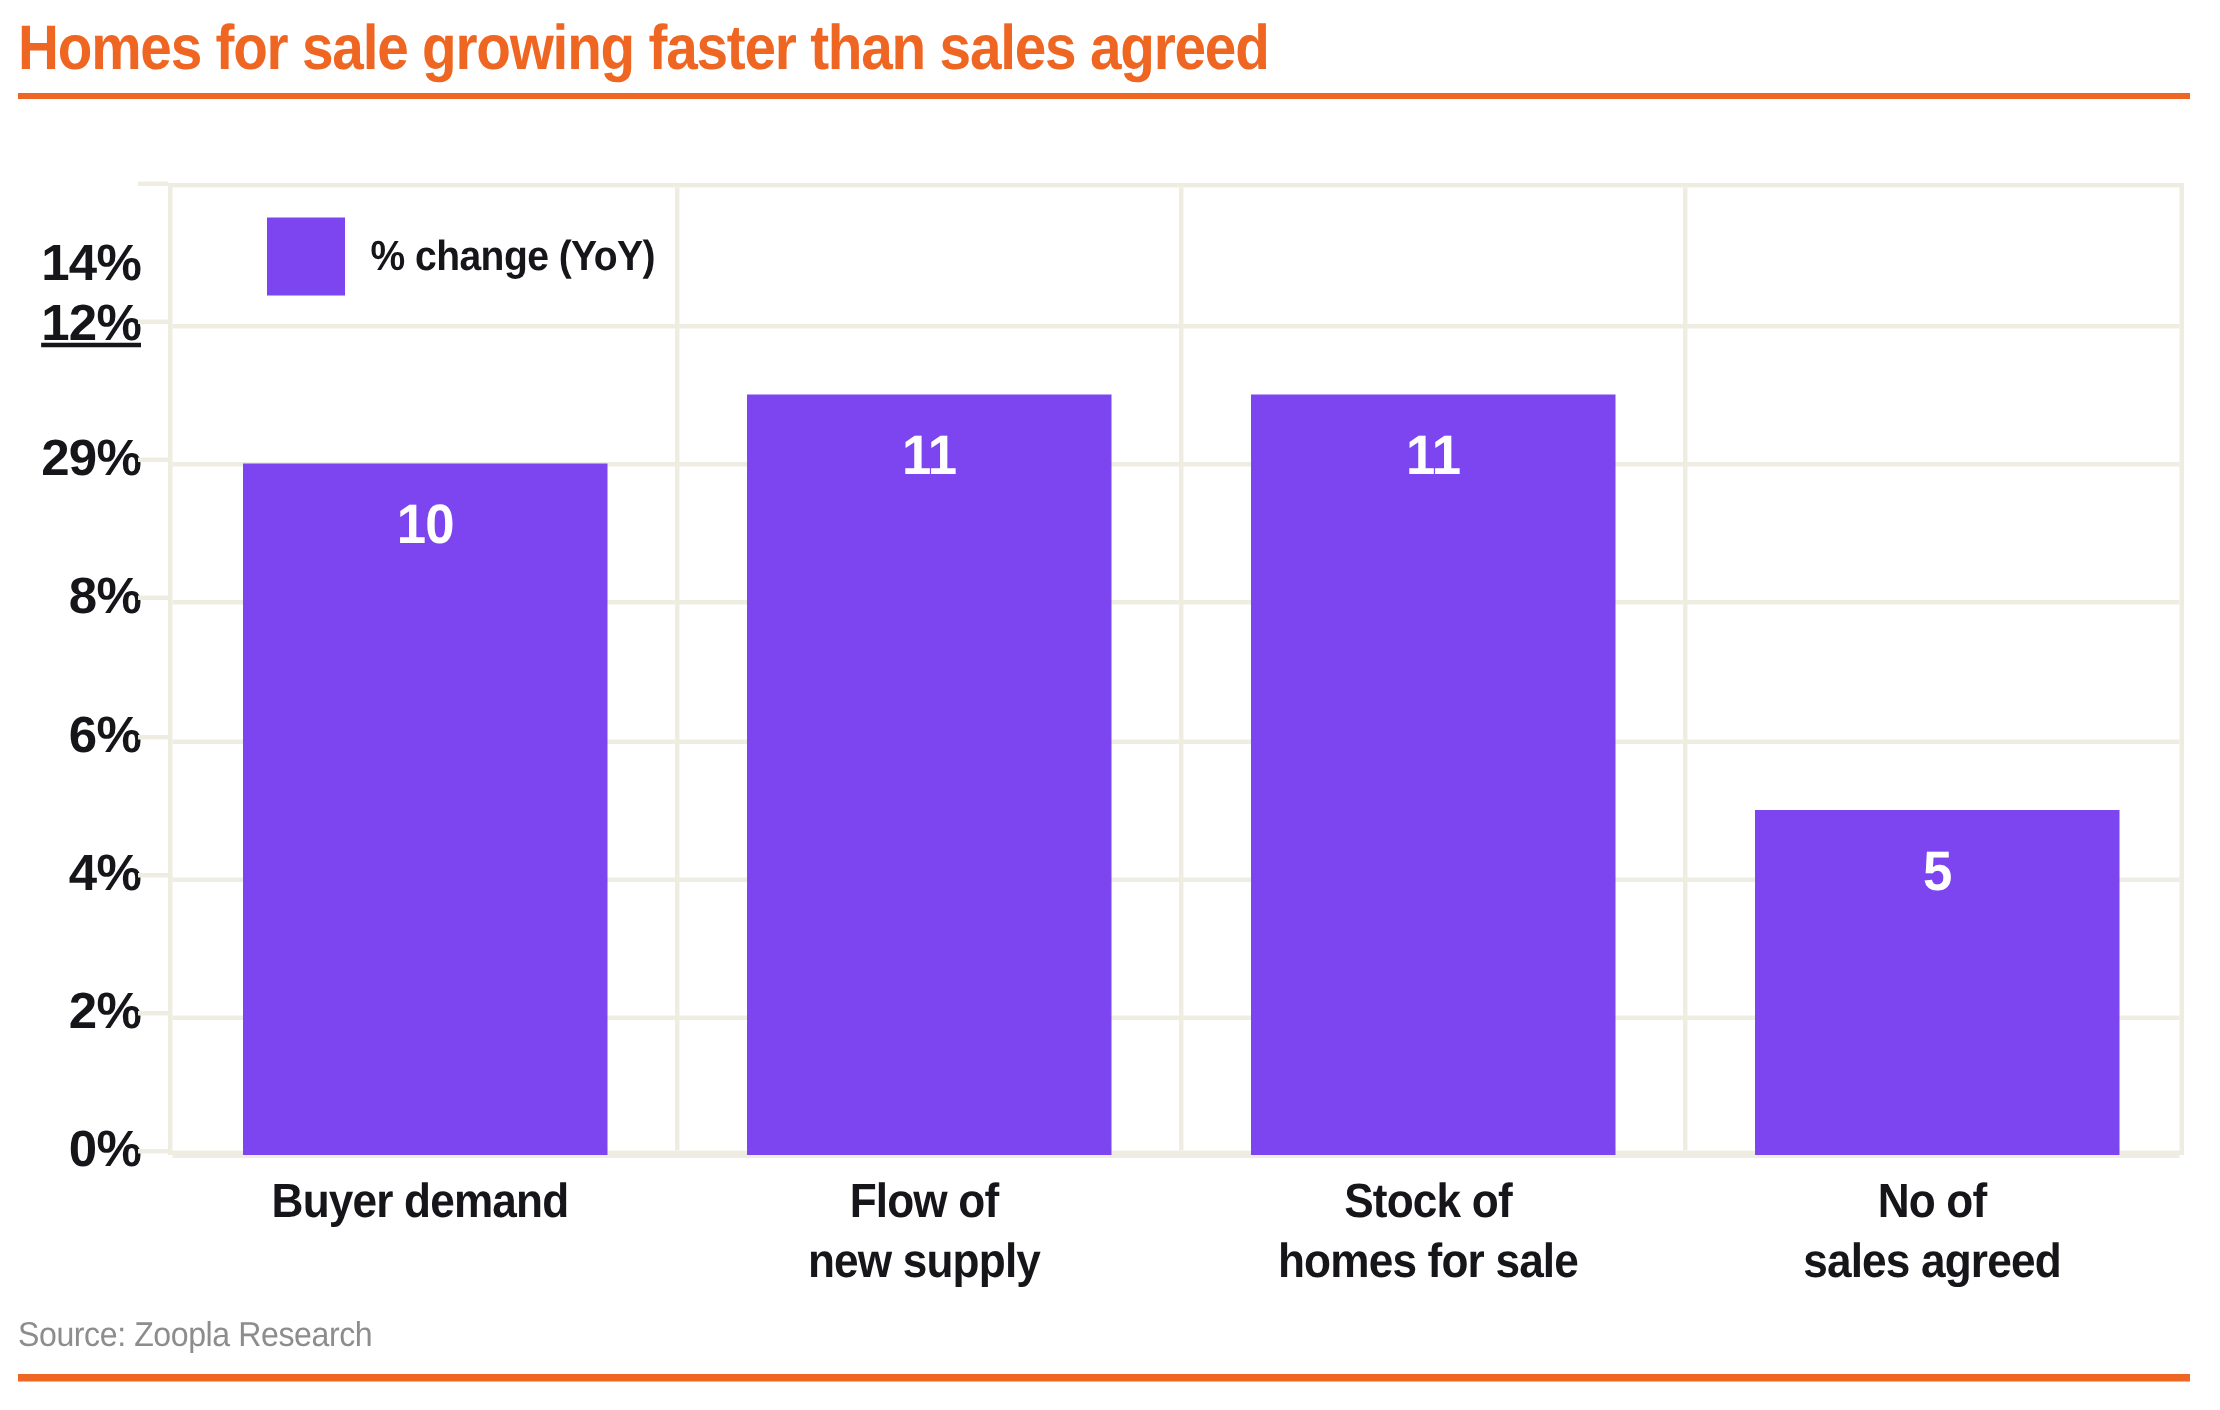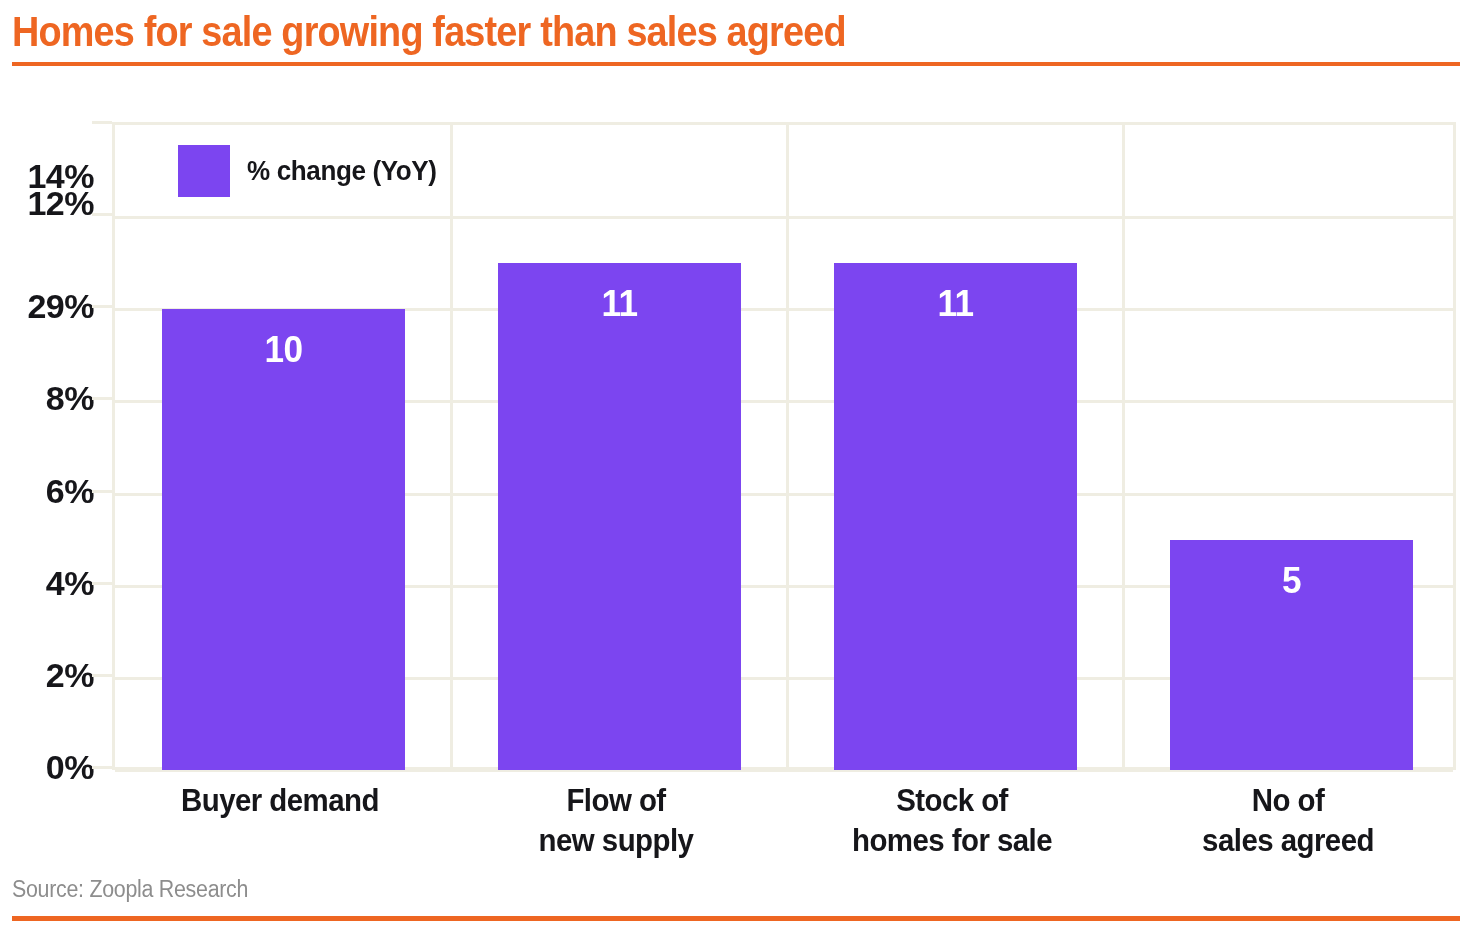--- a/index.html
+++ b/index.html
@@ -178,21 +178,21 @@
       <div class="ytick-label" style="top: 674.857px;">2%</div>
       <div class="ytick-mark" style="top: 674.857px;"></div>
       <div class="ytick-label" style="top: 582.714px;">4%</div>
       <div class="ytick-mark" style="top: 582.714px;"></div>
       <div class="ytick-label" style="top: 490.571px;">6%</div>
       <div class="ytick-mark" style="top: 490.571px;"></div>
       <div class="ytick-label" style="top: 398.429px;">8%</div>
       <div class="ytick-mark" style="top: 398.429px;"></div>
       <div class="ytick-label" style="top: 306.286px;">29%</div>
       <div class="ytick-mark" style="top: 306.286px;"></div>
-      <div class="ytick-label" style="top: 203px;">12%</div>
+      <div class="ytick-label" style="top: 216px; text-decoration: underline;">12%</div>
       <div class="ytick-mark" style="top: 214.143px;"></div>
       <div class="ytick-label" style="top: 130px; margin-top: 46px;">14%</div>
       <div class="ytick-mark" style="top: 122px;"></div>
     </div>
 
   <div class="plot" id="plot">
     <div id="grid-h">
         <div class="hgrid" style="top: 644px;"></div>
         <div class="hgrid" style="top: 551.857px;"></div>
         <div class="hgrid" style="top: 459.714px;"></div>

